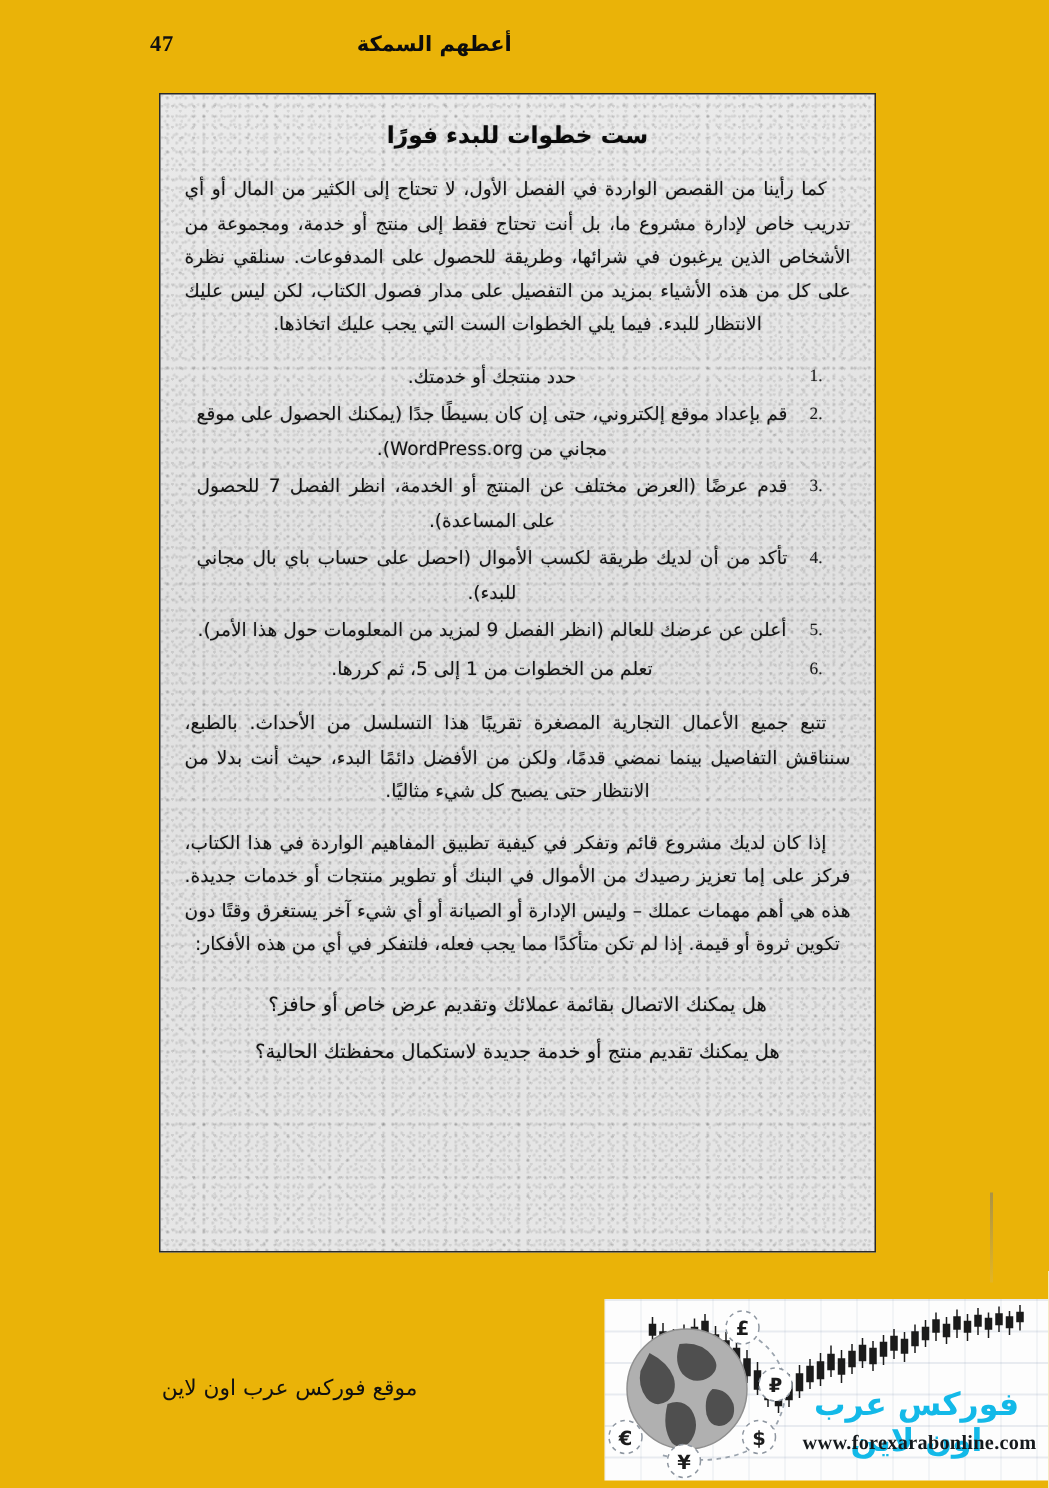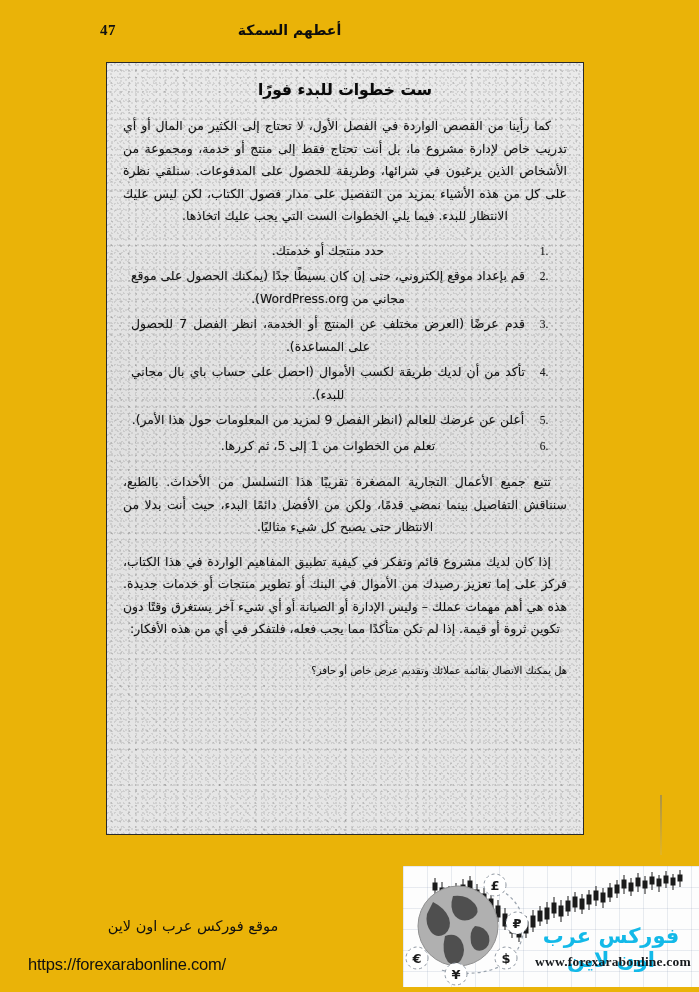--- a/index.html
+++ b/index.html
@@ -121,22 +121,22 @@
     width: 22px;
     text-align: left;
     direction: ltr;
     font-size: 11.5px;
     color: #1a1a1a;
     font-family: "Liberation Serif", serif;
   }
 
   
   .question {
-    text-align: right;
-    font-size: 10px;
+    text-align: center;
+    font-size: 13px;
     line-height: 23px;
     color: #141414;
     margin: 0 0 8px 0;
   }
   .q-block { margin-top: 18px; }
 
   
   .margin-mark {
     position: absolute;
     left: 660px;
@@ -242,30 +242,30 @@
         <li>أعلن عن عرضك للعالم (انظر الفصل 9 لمزيد من المعلومات حول هذا الأمر).</li>
         <li>تعلم من الخطوات من 1 إلى 5، ثم كررها.</li>
       </ol>
 
       <p class="body">تتبع جميع الأعمال التجارية المصغرة تقريبًا هذا التسلسل من الأحداث. بالطبع، سنناقش التفاصيل بينما نمضي قدمًا، ولكن من الأفضل دائمًا البدء، حيث أنت بدلا من الانتظار حتى يصبح كل شيء مثاليًا.</p>
 
       <p class="body">إذا كان لديك مشروع قائم وتفكر في كيفية تطبيق المفاهيم الواردة في هذا الكتاب، فركز على إما تعزيز رصيدك من الأموال في البنك أو تطوير منتجات أو خدمات جديدة. هذه هي أهم مهمات عملك – وليس الإدارة أو الصيانة أو أي شيء آخر يستغرق وقتًا دون تكوين ثروة أو قيمة. إذا لم تكن متأكدًا مما يجب فعله، فلتفكر في أي من هذه الأفكار:</p>
 
       <div class="q-block">
         <div class="question">هل يمكنك الاتصال بقائمة عملائك وتقديم عرض خاص أو حافز؟</div>
+        <div class="question">هل يمكنك تقديم منتج أو خدمة جديدة لاستكمال محفظتك الحالية؟</div>
       </div>
 
     </div>
   </div>
 
   <div class="margin-mark"></div>
 
   <div class="credit">
     <div class="ar">موقع فوركس عرب اون لاين</div>
-    <div class="url">https://forexarabonline.com/</div>
   </div>
 
   <div class="banner">
     <div class="grid"></div>
 
     <svg width="296" height="121" viewBox="0 0 296 121">
 
       <g stroke="#1b1b1b" stroke-width="1" fill="#1b1b1b">
         <line x1="32" y1="12" x2="32" y2="30"></line>
           <rect x="30" y="17" width="4" height="7"></rect>

